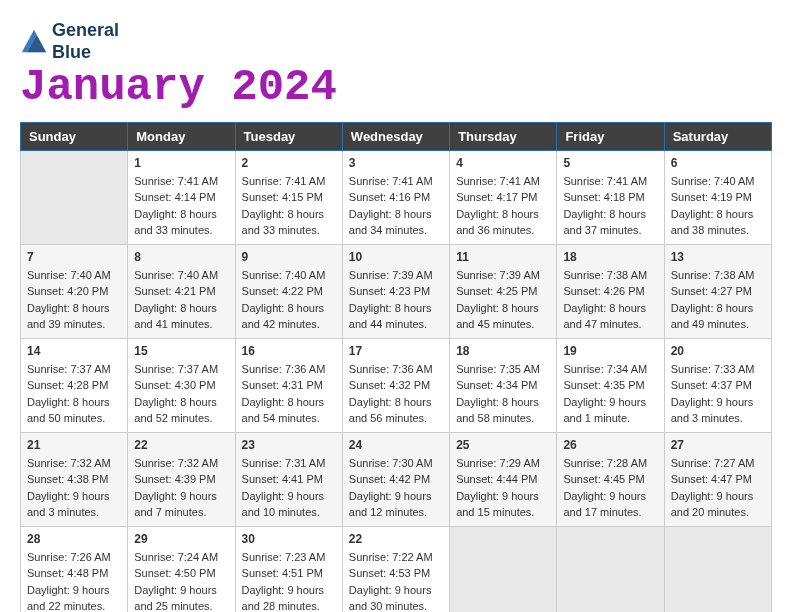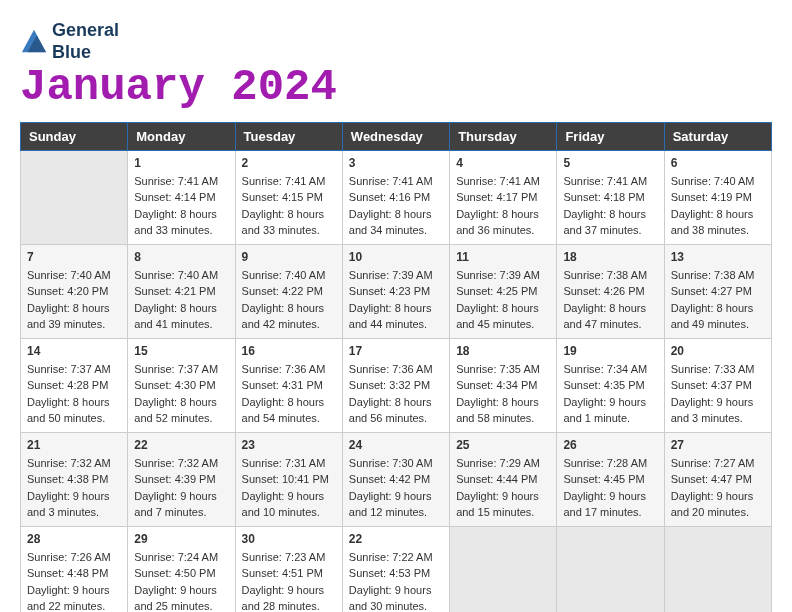--- a/index.html
+++ b/index.html
@@ -254,21 +254,21 @@
         <div class="day-info">
           <span>Sunrise: 7:36 AM</span><br>
           <span>Sunset: 4:31 PM</span><br>
           <span>Daylight: 8 hours and 54 minutes.</span>
         </div>
       </td>
         <td>
         <span class="day-number">17</span>
         <div class="day-info">
           <span>Sunrise: 7:36 AM</span><br>
-          <span>Sunset: 3:32 PM</span><br>
+          <span>Sunset: 4:32 PM</span><br>
           <span>Daylight: 8 hours and 56 minutes.</span>
         </div>
       </td>
         <td>
         <span class="day-number">18</span>
         <div class="day-info">
           <span>Sunrise: 7:35 AM</span><br>
           <span>Sunset: 4:34 PM</span><br>
           <span>Daylight: 8 hours and 58 minutes.</span>
         </div>
@@ -304,21 +304,21 @@
         <div class="day-info">
           <span>Sunrise: 7:32 AM</span><br>
           <span>Sunset: 4:39 PM</span><br>
           <span>Daylight: 9 hours and 7 minutes.</span>
         </div>
       </td>
         <td>
         <span class="day-number">23</span>
         <div class="day-info">
           <span>Sunrise: 7:31 AM</span><br>
-          <span>Sunset: 10:41 PM</span><br>
+          <span>Sunset: 4:41 PM</span><br>
           <span>Daylight: 9 hours and 10 minutes.</span>
         </div>
       </td>
         <td>
         <span class="day-number">24</span>
         <div class="day-info">
           <span>Sunrise: 7:30 AM</span><br>
           <span>Sunset: 4:42 PM</span><br>
           <span>Daylight: 9 hours and 12 minutes.</span>
         </div>

